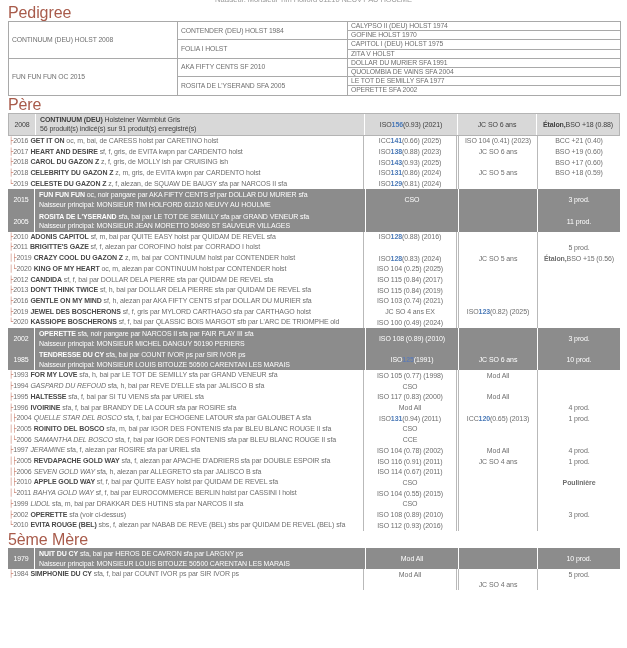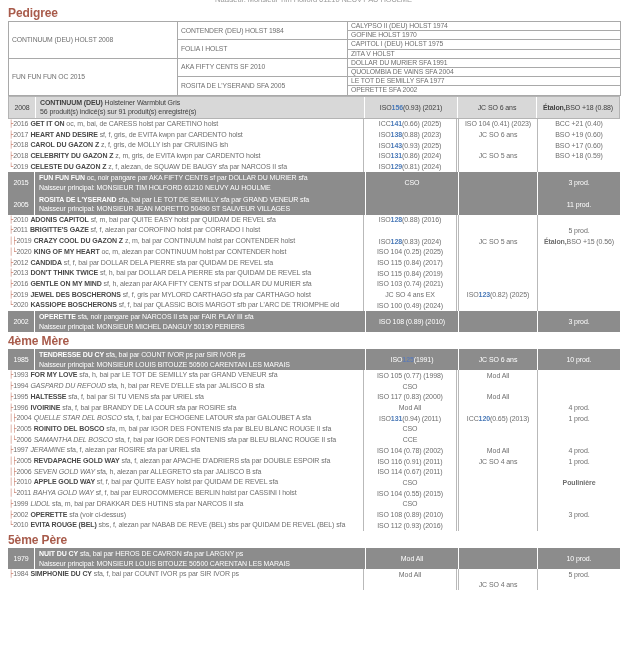--- a/index.html
+++ b/index.html
@@ -2,21 +2,21 @@
 <html><head>
 <meta charset="utf-8">
 <style>
   html,body{margin:0;padding:0;}
   body{
     width:627px;height:648px;overflow:hidden;background:#ffffff;
     font-family:"Liberation Sans",sans-serif;color:#6e6e6e;
     letter-spacing:-0.1px;
   }
   .topline{margin-top:-5px;font-size:7.5px;color:#9a9a9a;text-align:center;white-space:nowrap;}
-  .sec-title{color:#a85b4b;font-weight:bold;font-size:12px;line-height:12px;margin:3px 0 2px 8px;}
+  .sec-title{color:#a85b4b;font-weight:normal;font-size:16px;line-height:12px;margin:3px 0 2px 8px;}
   
   table.ped{border-collapse:collapse;table-layout:fixed;width:612px;margin-left:8px;font-size:6.8px;color:#6f6f6f;}
   table.ped td{border:1px solid #a9a9a9;padding:0 3px;height:8.2px;white-space:nowrap;overflow:hidden;line-height:8.2px;}
   
   .blk{width:612px;margin-left:8px;}
   .hdr{display:flex;min-height:21px;align-items:stretch;font-size:7px;}
   .hdr.dark{background:#8c8c8c;color:#ffffff;}
   .hdr.light{background:#d8d8d8;color:#3f3f3f;border:1px solid #b4b4b4;}
   .hdr .yr{width:26px;display:flex;align-items:center;justify-content:center;border-right:1px solid #ffffff;flex:none;}
   .hdr .hmain{flex:1;padding:1px 4px;line-height:9.6px;overflow:hidden;display:flex;flex-direction:column;justify-content:center;}
@@ -81,20 +81,21 @@
         <td rowspan="2">ROSITA DE L'YSERAND SFA 2005</td>
         <td>LE TOT DE SEMILLY SFA 1977</td>
       </tr>
       <tr>
         <td>OPERETTE SFA 2002</td>
       </tr>
     </tbody>
 </table>
 
 <div id="sections">
+    <div class="sec-title">Père</div>
     <div class="blk">
       <div class="hdr light">
         <div class="yr">2008</div>
         <div class="hmain">
           <div><span class="hname">CONTINUUM (DEU)</span><span> Holsteiner Warmblut Gris</span></div>
           <div>56 produit(s) indicé(s) sur 91 produit(s) enregistré(s)</div>
         </div>
         <div class="cell c1">
           <span>ISO </span>
           <span class="b">156</span>
@@ -255,21 +256,20 @@
         <div class="yr">2002</div>
         <div class="hmain">
           <div><span class="hname">OPERETTE</span><span> sfa, noir pangare par NARCOS II sfa par FAIR PLAY III sfa</span></div>
           <div>Naisseur principal: MONSIEUR MICHEL DANGUY 50190 PERIERS</div>
         </div>
         <div class="cell c1">ISO 108 (0.89) (2010)</div>
         <div class="cell c2">&nbsp;</div>
         <div class="cell c3">3 prod.</div>
       </div>
     </div>
-    <div class="sec-title">4ème Mère</div>
     <div class="blk">
       <div class="hdr dark">
         <div class="yr">1985</div>
         <div class="hmain">
           <div><span class="hname">TENDRESSE DU CY</span><span> sfa, bai par COUNT IVOR ps par SIR IVOR ps</span></div>
           <div>Naisseur principal: MONSIEUR LOUIS BITOUZE 50500 CARENTAN LES MARAIS</div>
         </div>
         <div class="cell c1">
           <span>ISO </span>
           <span class="b">125</span>
@@ -372,21 +372,21 @@
         <div class="cell c2">&nbsp;</div>
         <div class="cell c3">3 prod.</div>
       </div>
       <div class="row">
         <div class="rmain"><span class="pre">└</span><span class="ryear">2010</span><span class="rname">EVITA ROUGE (BEL)</span><span class="rrest"> sbs, f, alezan par NABAB DE REVE (BEL) sbs par QUIDAM DE REVEL (BEL) sfa</span></div>
         <div class="cell c1">ISO 112 (0.93) (2016)</div>
         <div class="cell c2">&nbsp;</div>
         <div class="cell c3">&nbsp;</div>
       </div>
     </div>
-    <div class="sec-title">5ème Père</div>
+    <div class="sec-title">5ème Mère</div>
     <div class="blk">
       <div class="hdr dark">
         <div class="yr">1979</div>
         <div class="hmain">
           <div><span class="hname">NUIT DU CY</span><span> sfa, bai par HEROS DE CAVRON sfa par LARGNY ps</span></div>
           <div>Naisseur principal: MONSIEUR LOUIS BITOUZE 50500 CARENTAN LES MARAIS</div>
         </div>
         <div class="cell c1">Mod All</div>
         <div class="cell c2">&nbsp;</div>
         <div class="cell c3">10 prod.</div>

